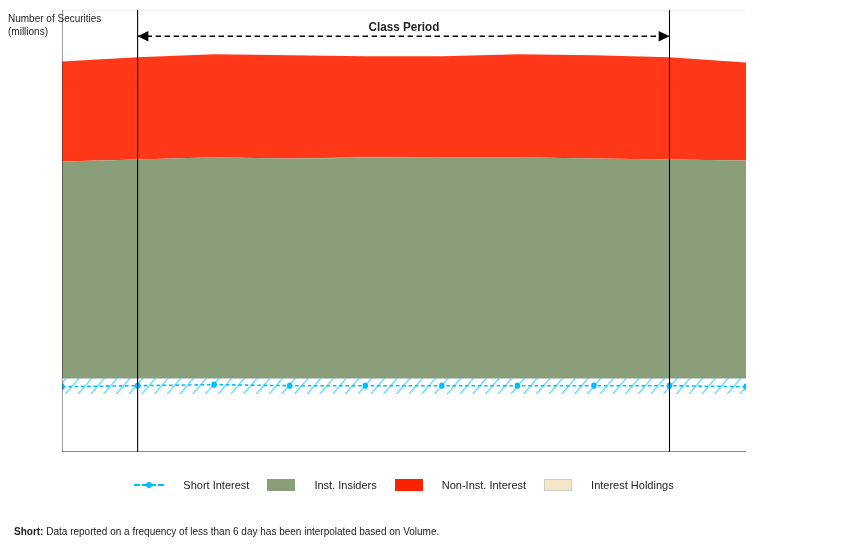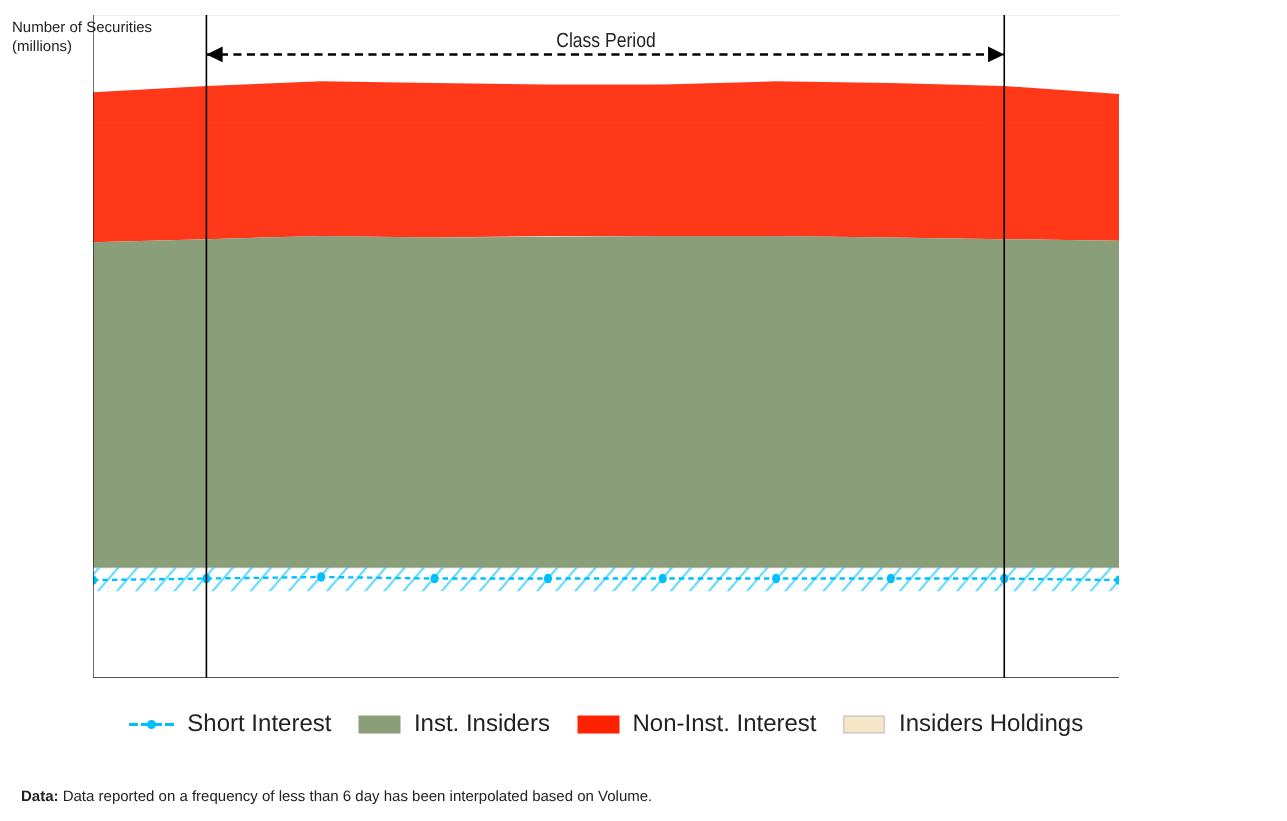--- a/index.html
+++ b/index.html
@@ -25,40 +25,41 @@
       font-size: 10px;
       line-height: 1.3;
       color: #222;
     }
     .chart-area {
       position: absolute;
       left: 62px;
       top: 10px;
       right: 18px;
       bottom: 95px;
+      font-weight: bold;
     }
     .chart-svg {
       width: 100%;
       height: 100%;
     }
     .legend-area {
       position: absolute;
       left: 62px;
       bottom: 55px;
       right: 18px;
       display: flex;
       justify-content: center;
       align-items: center;
       gap: 18px;
     }
     .legend-item {
       display: flex;
       align-items: center;
-      gap: 9px;
-      font-size: 16px;
+      gap: 19px;
+      font-size: 11px;
     }
     .notes-area {
       position: absolute;
       left: 14px;
       bottom: 10px;
       right: 18px;
       font-size: 10px;
       color: #222;
     }
     .notes-area strong {
@@ -211,21 +212,21 @@
     <div class="legend-item">
       <div style="width:28px;height:12px;background:#8b9e7a;"></div>
       <span>Inst. Insiders</span>
     </div>
     <div class="legend-item">
       <div style="width:28px;height:12px;background:#ff2200;"></div>
       <span>Non-Inst. Interest</span>
     </div>
     <div class="legend-item">
       <div style="width:28px;height:12px;background:#f5e6c8;border:1px solid #ccc;"></div>
-      <span>Insiders Holdings</span>
+      <span>Interest Holdings</span>
     </div>
   </div>
 
   <div class="notes-area">
-    <strong>Data:</strong><span> Data reported on a frequency of less than 6 day has been interpolated based on Volume.</span>
+    <strong>Short:</strong><span> Data reported on a frequency of less than 6 day has been interpolated based on Volume.</span>
   </div>
 
 </div>
 
 </body></html>

